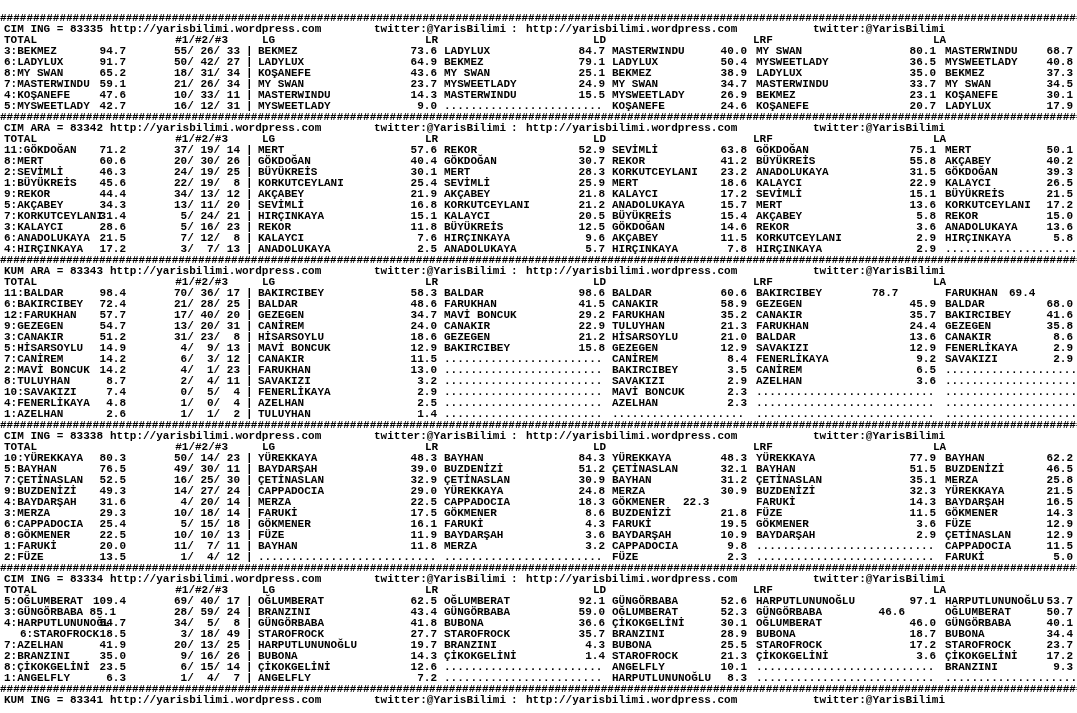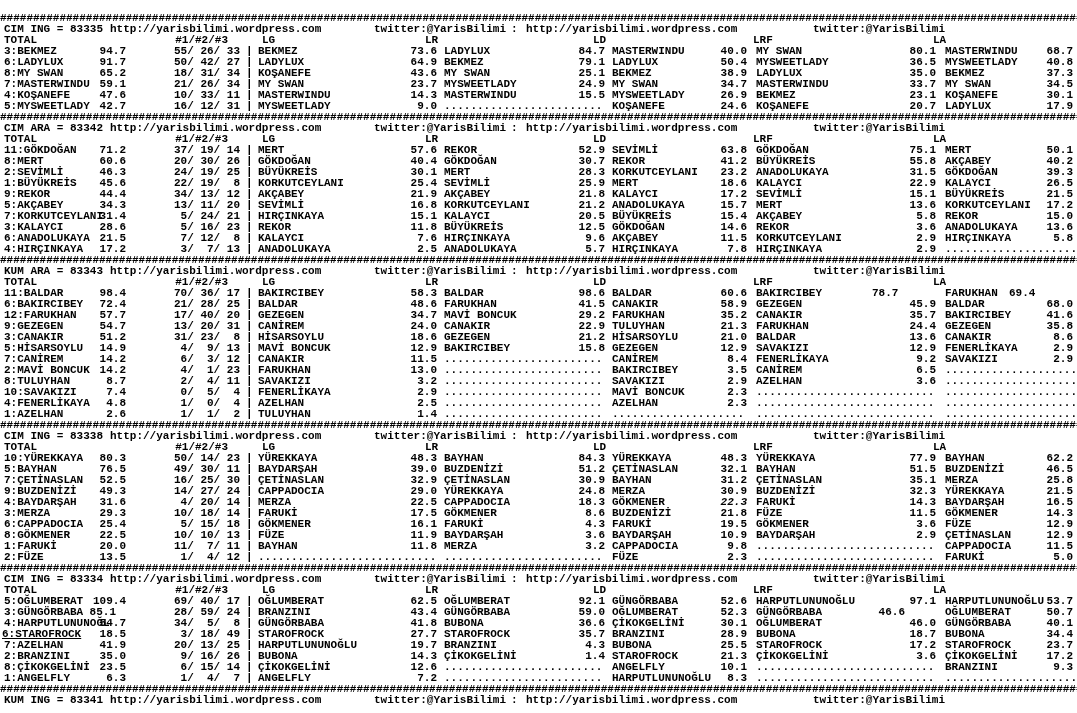--- a/index.html
+++ b/index.html
@@ -595,21 +595,21 @@
     <div class="ln">
       <span style="left: 4px;">4:BAYDARŞAH</span>
       <span style="left: 56px; width: 70px; text-align: right;">31.6</span>
       <span style="left: 140px; width: 100px; text-align: right;"> 4/ 20/ 14</span>
       <span style="left: 246px;">|</span>
       <span style="left: 258px;">MERZA</span>
       <span style="left: 373px; width: 64px; text-align: right;">22.5</span>
       <span style="left: 444px;">CAPPADOCIA</span>
       <span style="left: 541px; width: 64px; text-align: right;">18.3</span>
       <span style="left: 612px;">GÖKMENER</span>
-      <span style="left: 683px; width: 64px; text-align: right; font-style: italic;">22.3</span>
+      <span style="left: 683px; width: 64px; ">22.3</span>
       <span style="left: 756px;">FARUKİ</span>
       <span style="left: 872px; width: 64px; text-align: right;">14.3</span>
       <span style="left: 945px;">BAYDARŞAH</span>
       <span style="left: 1009px; width: 64px; text-align: right;">16.5</span>
     </div>
     <div class="ln">
       <span style="left: 4px;">3:MERZA</span>
       <span style="left: 56px; width: 70px; text-align: right;">29.3</span>
       <span style="left: 140px; width: 100px; text-align: right;">10/ 18/ 14</span>
       <span style="left: 246px;">|</span>
@@ -746,21 +746,21 @@
       <span style="left: 444px;">BUBONA</span>
       <span style="left: 541px; width: 64px; text-align: right;">36.6</span>
       <span style="left: 612px;">ÇİKOKGELİNİ</span>
       <span style="left: 683px; width: 64px; text-align: right;">30.1</span>
       <span style="left: 756px;">OĞLUMBERAT</span>
       <span style="left: 872px; width: 64px; text-align: right;">46.0</span>
       <span style="left: 945px;">GÜNGÖRBABA</span>
       <span style="left: 1009px; width: 64px; text-align: right;">40.1</span>
     </div>
     <div class="ln">
-      <span style="left: 2px; text-decoration: underline;">6:STAROFROCK</span>
+      <span style="left: 20px;">6:STAROFROCK</span>
       <span style="left: 56px; width: 70px; text-align: right;">18.5</span>
       <span style="left: 140px; width: 100px; text-align: right;"> 3/ 18/ 49</span>
       <span style="left: 246px;">|</span>
       <span style="left: 258px;">STAROFROCK</span>
       <span style="left: 373px; width: 64px; text-align: right;">27.7</span>
       <span style="left: 444px;">STAROFROCK</span>
       <span style="left: 541px; width: 64px; text-align: right;">35.7</span>
       <span style="left: 612px;">BRANZINI</span>
       <span style="left: 683px; width: 64px; text-align: right;">28.9</span>
       <span style="left: 756px;">BUBONA</span>

